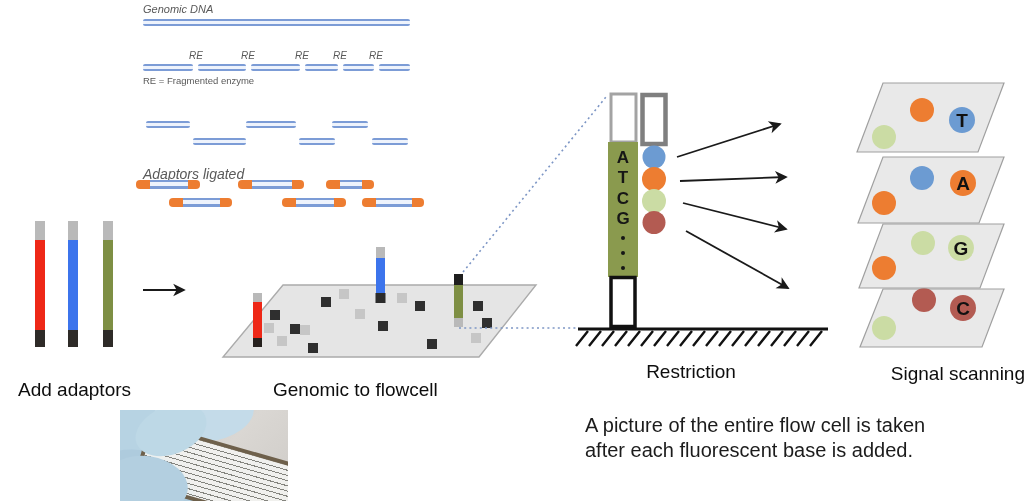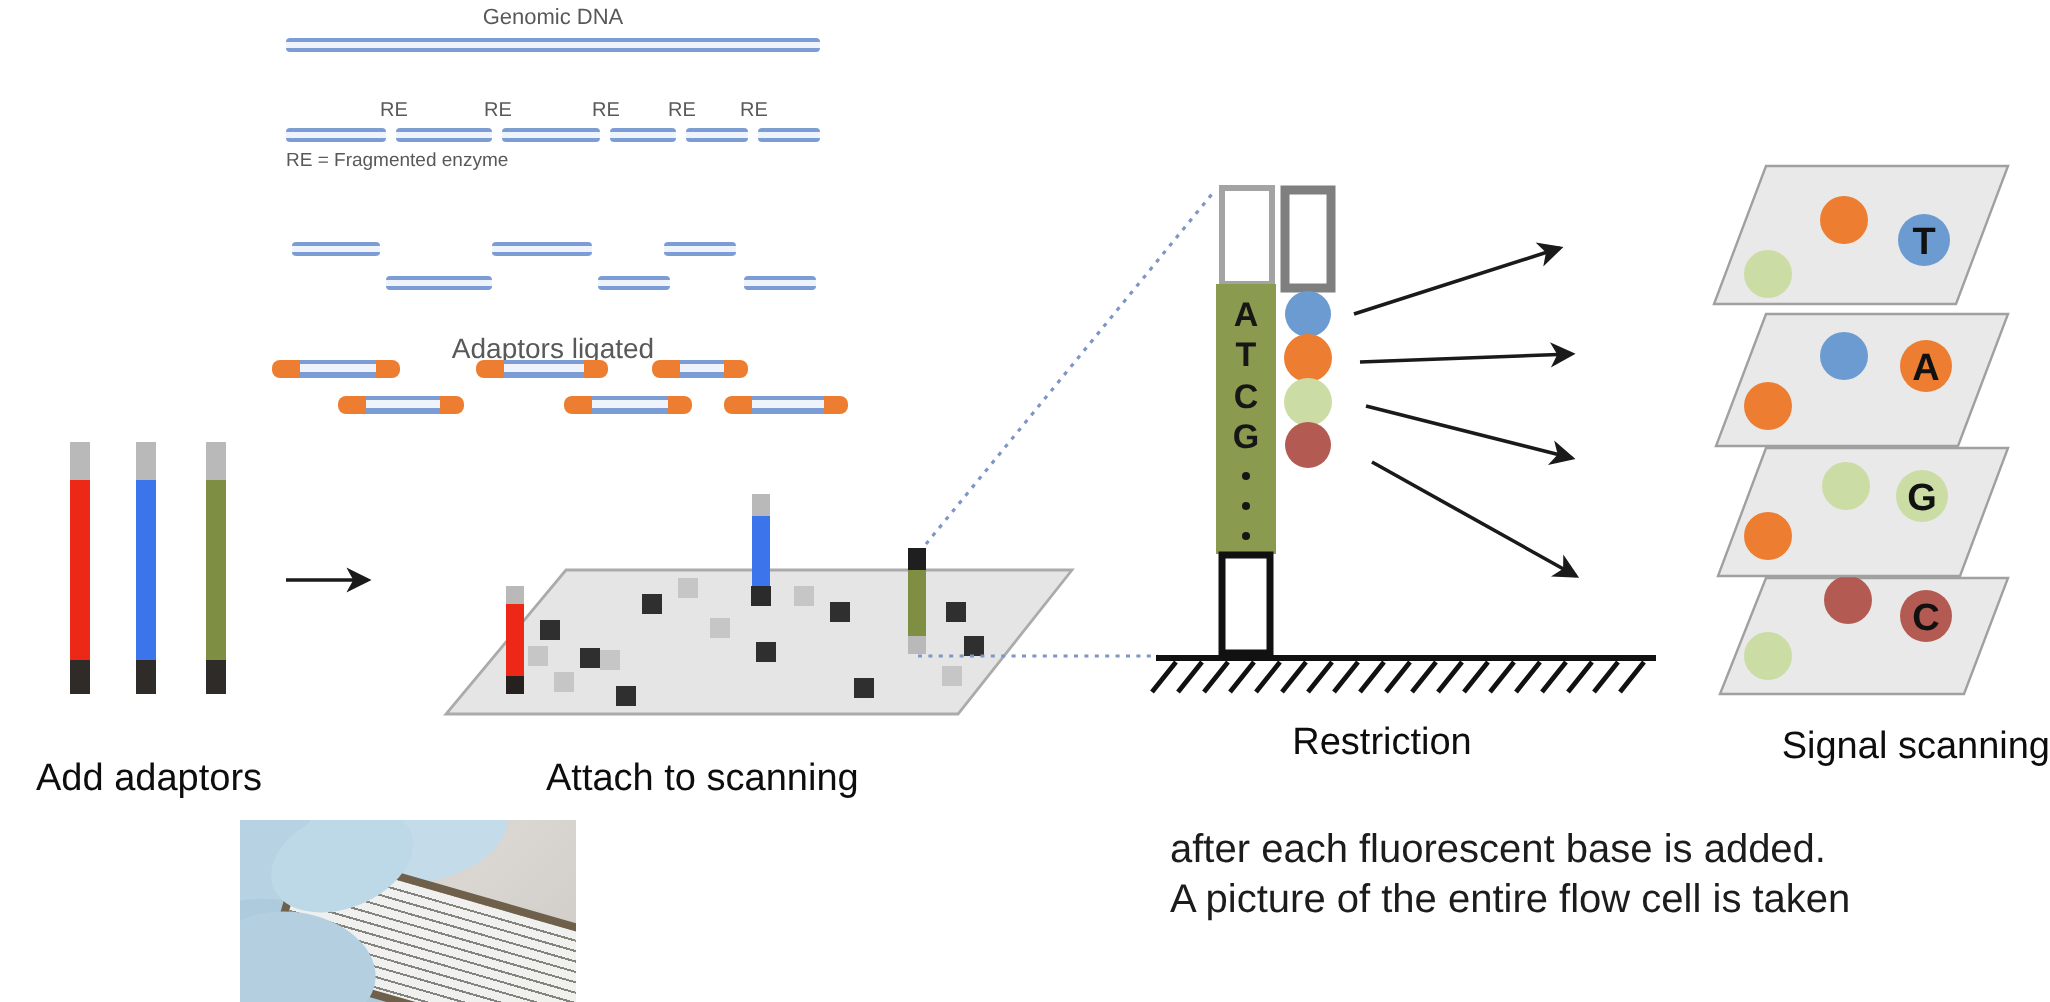--- a/index.html
+++ b/index.html
@@ -1,19 +1,19 @@
 <!DOCTYPE html>
 <html><head>
 <meta charset="utf-8">
 <style>
   html,body{margin:0;padding:0;background:#fff;}
   .canvas{position:relative;width:1025px;height:501px;background:#fff;overflow:hidden;
           font-family:"Liberation Sans",sans-serif;}
   .lbl{position:absolute;color:#595959;white-space:nowrap;}
-  .lbl.c{text-align:center;}
+  .lbl.c{text-align:left;font-style:italic;}
   .dna-bar{position:absolute;height:7px;border-radius:2px;
            background:linear-gradient(180deg,#7c9cd6 0 2px,#eef3fc 2px 5px,#7c9cd6 5px 7px);}
   .adaptor{position:absolute;height:9px;display:flex;border-radius:4px;overflow:hidden;}
   .adaptor .capL{width:14px;background:#ed7d31;}
   .adaptor .capR{width:12px;background:#ed7d31;}
   .adaptor .mid{flex:1;background:linear-gradient(180deg,#7c9cd6 0 2px,#eef3fc 2px 6px,#7c9cd6 6px 9px);}
   .vbar{position:absolute;width:10px;}
   .vbar .cap-top{height:19px;background:#b9b9b9;}
   .vbar .body{height:90px;}
   .vbar .cap-bot{height:17px;background:#2e2b28;}
@@ -216,27 +216,27 @@
     <div class="body" style="background:#3c74ec"></div>
     <div class="cap-bot"></div>
   </div>
   <div class="vbar" style="left:103px;top:221px">
     <div class="cap-top"></div>
     <div class="body" style="background:#7e8f44"></div>
     <div class="cap-bot"></div>
   </div>
 
   <div class="step" style="left:18px;top:379px">Add adaptors</div>
-  <div class="step" style="left:273px;top:379px">Attach to scanning</div>
+  <div class="step" style="left:273px;top:379px">Genomic to flowcell</div>
   <div class="step" style="left:600px;top:361px;width:182px;text-align:center">Restriction</div>
   <div class="step" style="left:855px;top:363px;width:170px;text-align:right">Signal scanning</div>
 
   <div class="caption">
+    <div>A picture of the entire flow cell is taken</div>
     <div>after each fluorescent base is added.</div>
-    <div>A picture of the entire flow cell is taken</div>
   </div>
 
   <div class="photo">
     <div class="blob g1"></div>
     <div class="blob g2"></div>
     <div class="blob g3"></div>
     <div class="slide"></div>
     <div class="blob g4"></div>
     <div class="blob g5"></div>
   </div>

